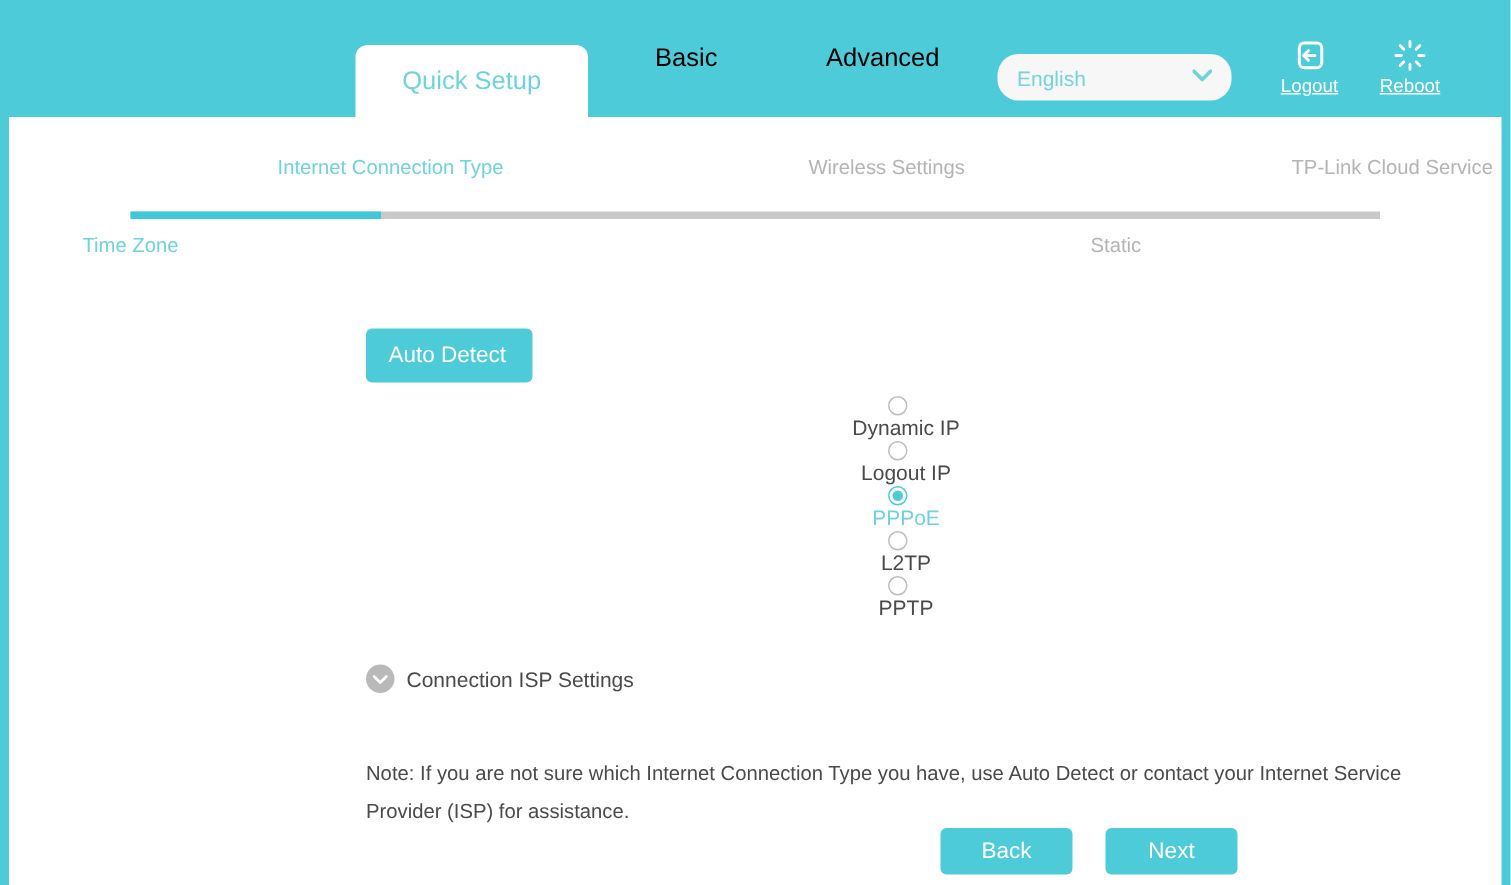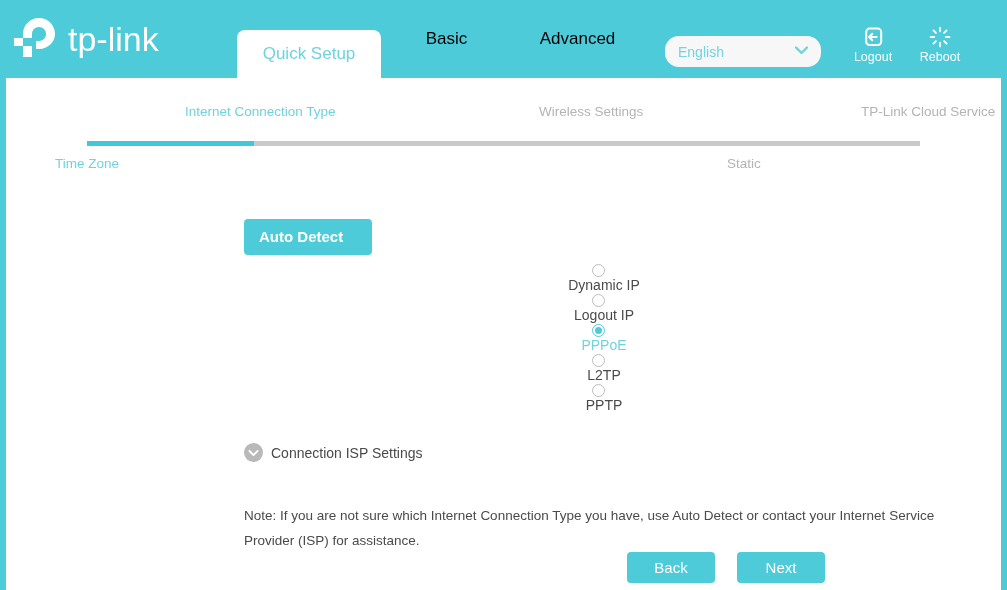--- a/index.html
+++ b/index.html
@@ -63,21 +63,21 @@
   .tab {
     height: 78px;
     display: flex;
     align-items: center;
     justify-content: center;
     font-size: 17px;
     color: #000000;
     cursor: pointer;
     box-sizing: border-box;
   }
-  .tab.quick    { width: 144px; }
+  .tab.quick    { width: 155px; }
   .tab.basic    { width: 131px; }
   .tab.advanced { width: 131px; }
   .tab.active {
     background: #ffffff;
     color: #6fd3de;
     border-top-left-radius: 8px;
     border-top-right-radius: 8px;
     height: 48px;
     align-self: flex-end;
   }
@@ -108,20 +108,21 @@
     height: 9px;
   }
 
   .hdr-icon {
     position: absolute;
     top: 26px;
     width: 64px;
     text-align: center;
     color: #ffffff;
     cursor: pointer;
+    text-decoration: underline;
   }
   .hdr-icon .glyph {
     height: 22px;
     display: flex;
     align-items: center;
     justify-content: center;
   }
   .hdr-icon .cap {
     font-size: 12.5px;
     margin-top: 3px;
@@ -175,26 +176,25 @@
     left: 244px;
     top: 219px;
     width: 720px;
   }
   .auto-detect {
     display: inline-block;
     background: #4ecbd9;
     color: #ffffff;
     font-size: 15px;
     line-height: 1;
-    padding: 10px 29px 11px 15px;
+    padding: 10px 18px 11px 15px;
     border: none;
     border-radius: 4px;
     cursor: pointer;
     font-family: "Liberation Sans", sans-serif;
-    font-weight: bold;
   }
 
   .radio-list { margin-top: 9px; }
   .radio-row {
     display: flex;
     align-items: center;
     height: 30px;
     cursor: pointer;
     flex-direction: column;
   }
@@ -280,29 +280,20 @@
 </head>
 <body>
 
 <div class="app">
 
   <div class="rail left"></div>
   <div class="rail right"></div>
 
   <div class="header">
 
-    <div class="logo">
-      <svg width="196" height="46" viewBox="0 0 196 46">
-
-        <path d="M31 2 C22 2 15 9 15 18 L15 22 L6 22 L6 30 L15 30 L15 41 L24 41 L24 30 L24 18 C24 14 27 11 31 11 C35 11 38 14 38 18 C38 22 35 25 31 25 L28 25 L28 33 L31 33 C40 33 47 26 47 18 C47 9 40 2 31 2 Z" fill="#ffffff"></path>
-        <rect x="15" y="22" width="9" height="8" fill="#4ecbd9"></rect>
-
-        <text x="60" y="35" font-family="Liberation Sans, sans-serif" font-size="34" fill="#ffffff">tp-link</text>
-      </svg>
-    </div>
 
     <div class="tabs">
       <div class="tab quick active">
         <span>Quick Setup</span>
       </div>
       <div class="tab basic">
         <span>Basic</span>
       </div>
       <div class="tab advanced">
         <span>Advanced</span>

